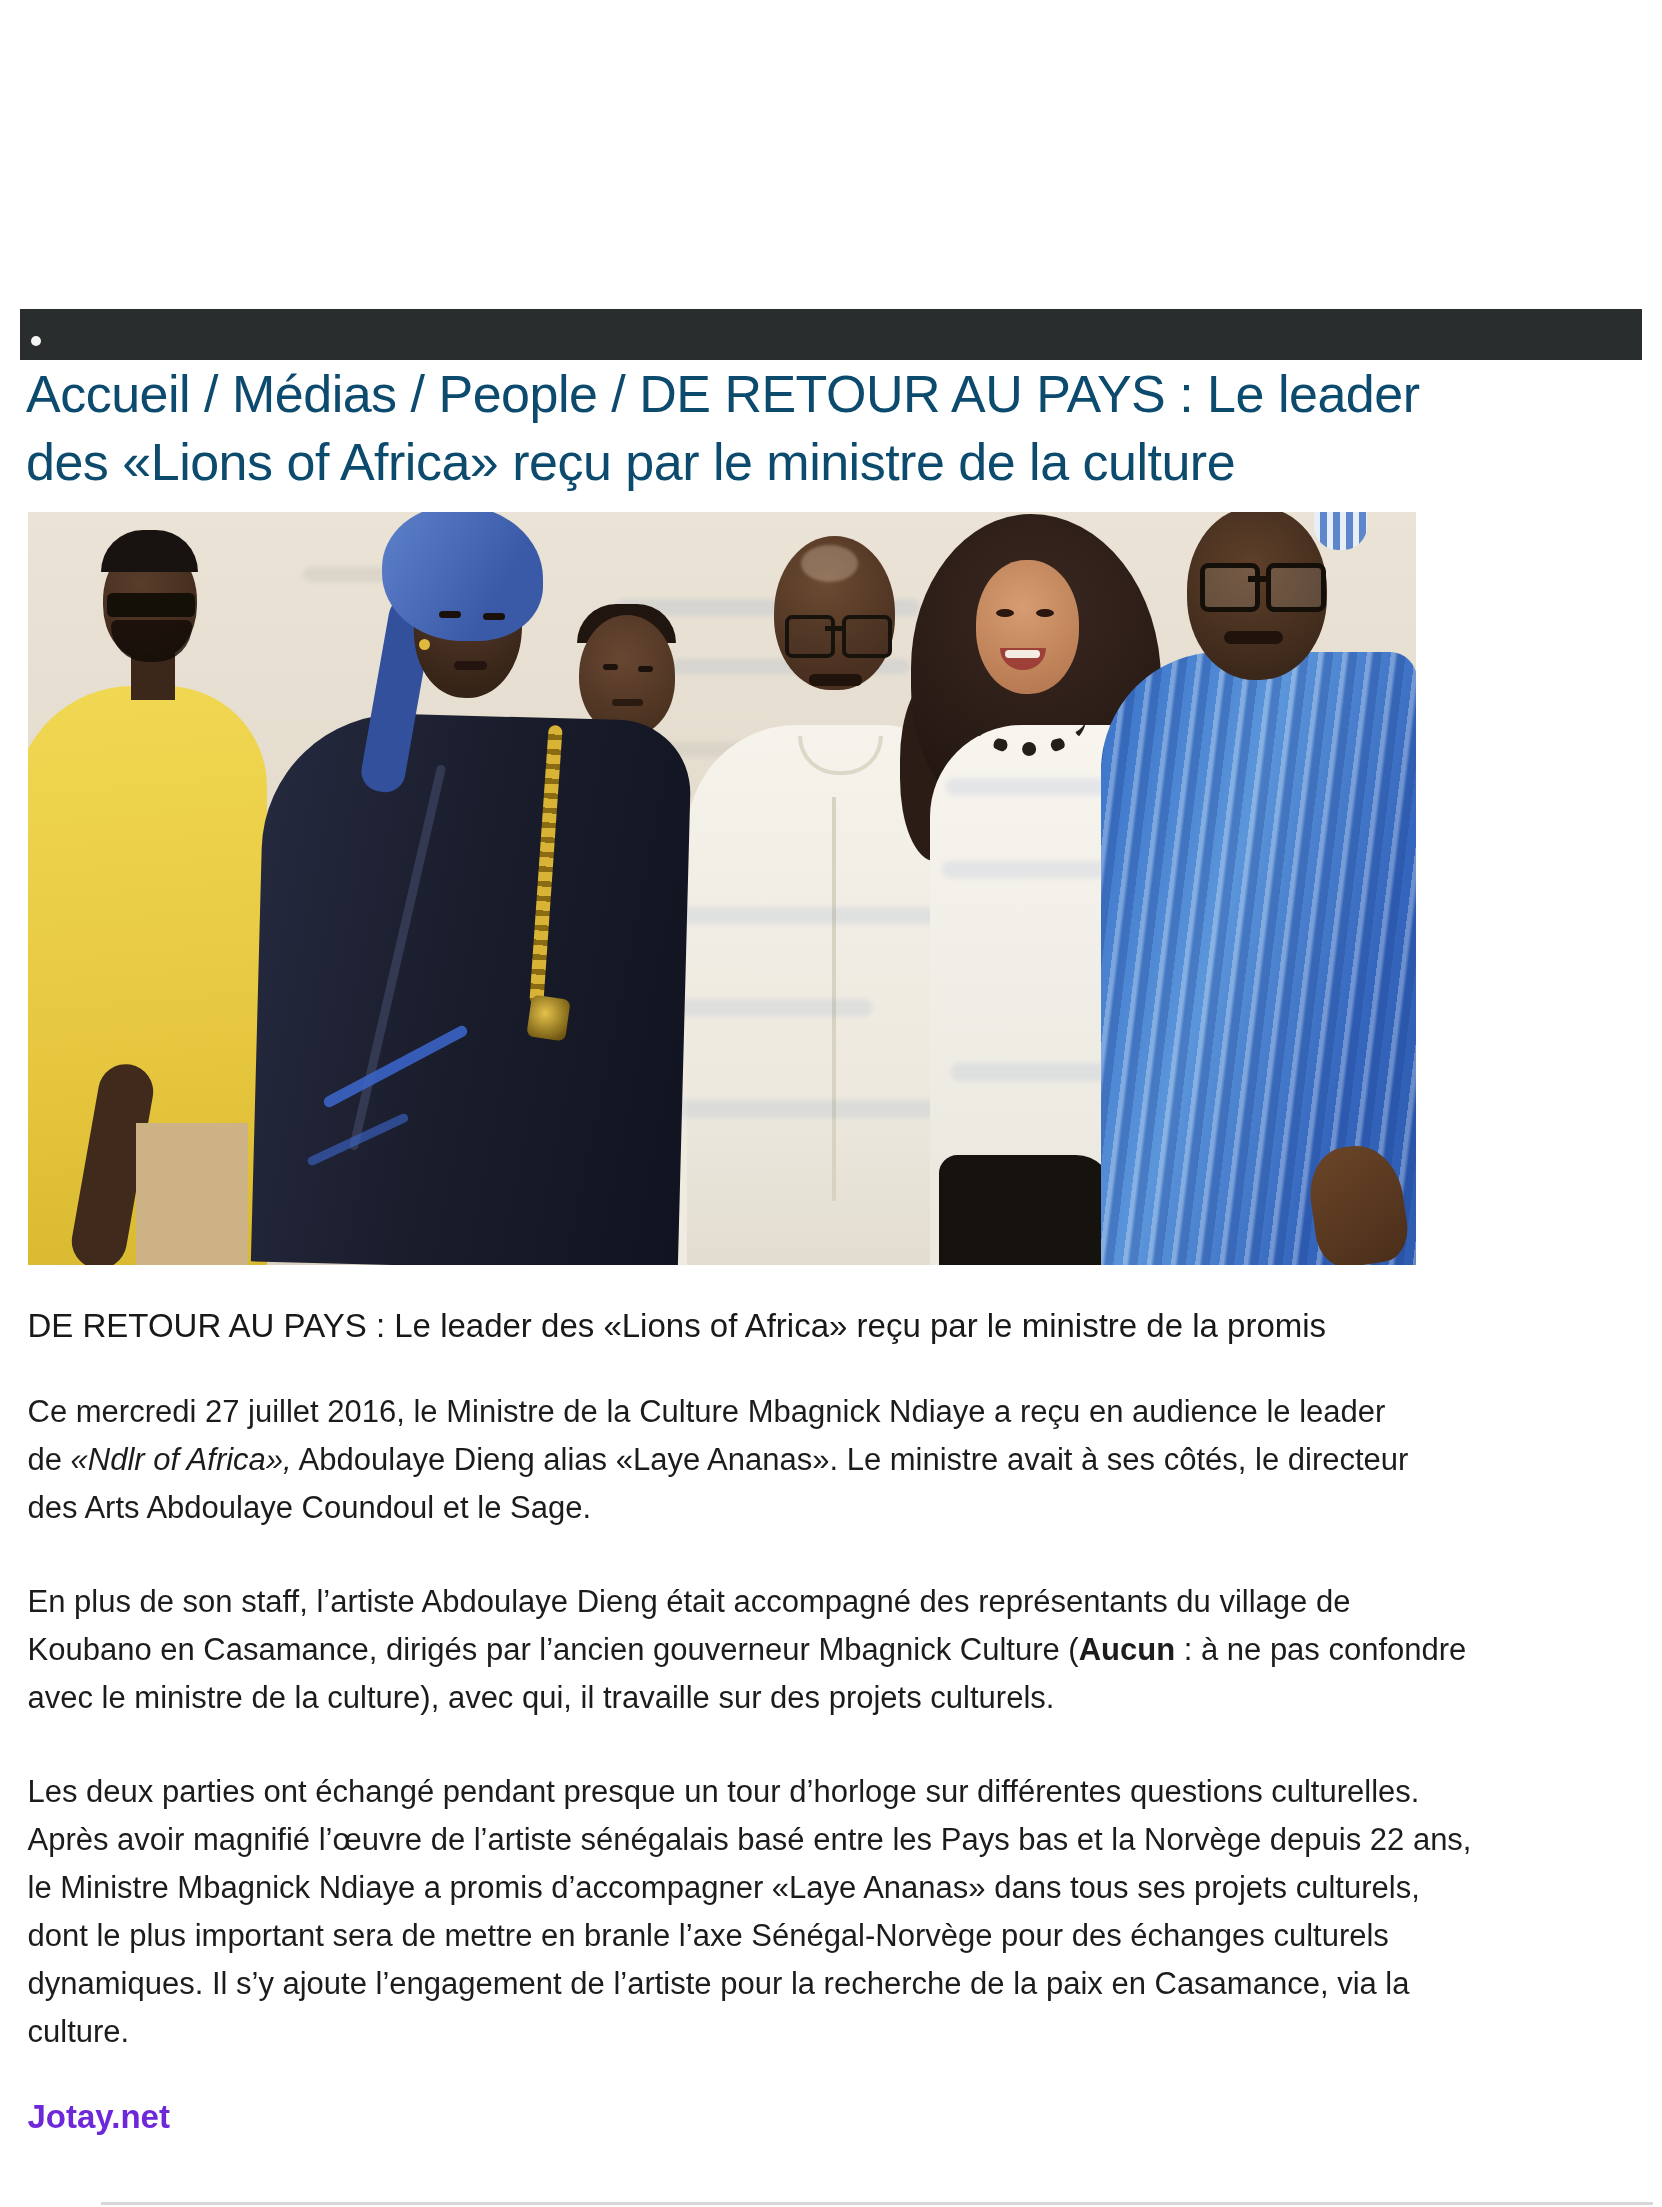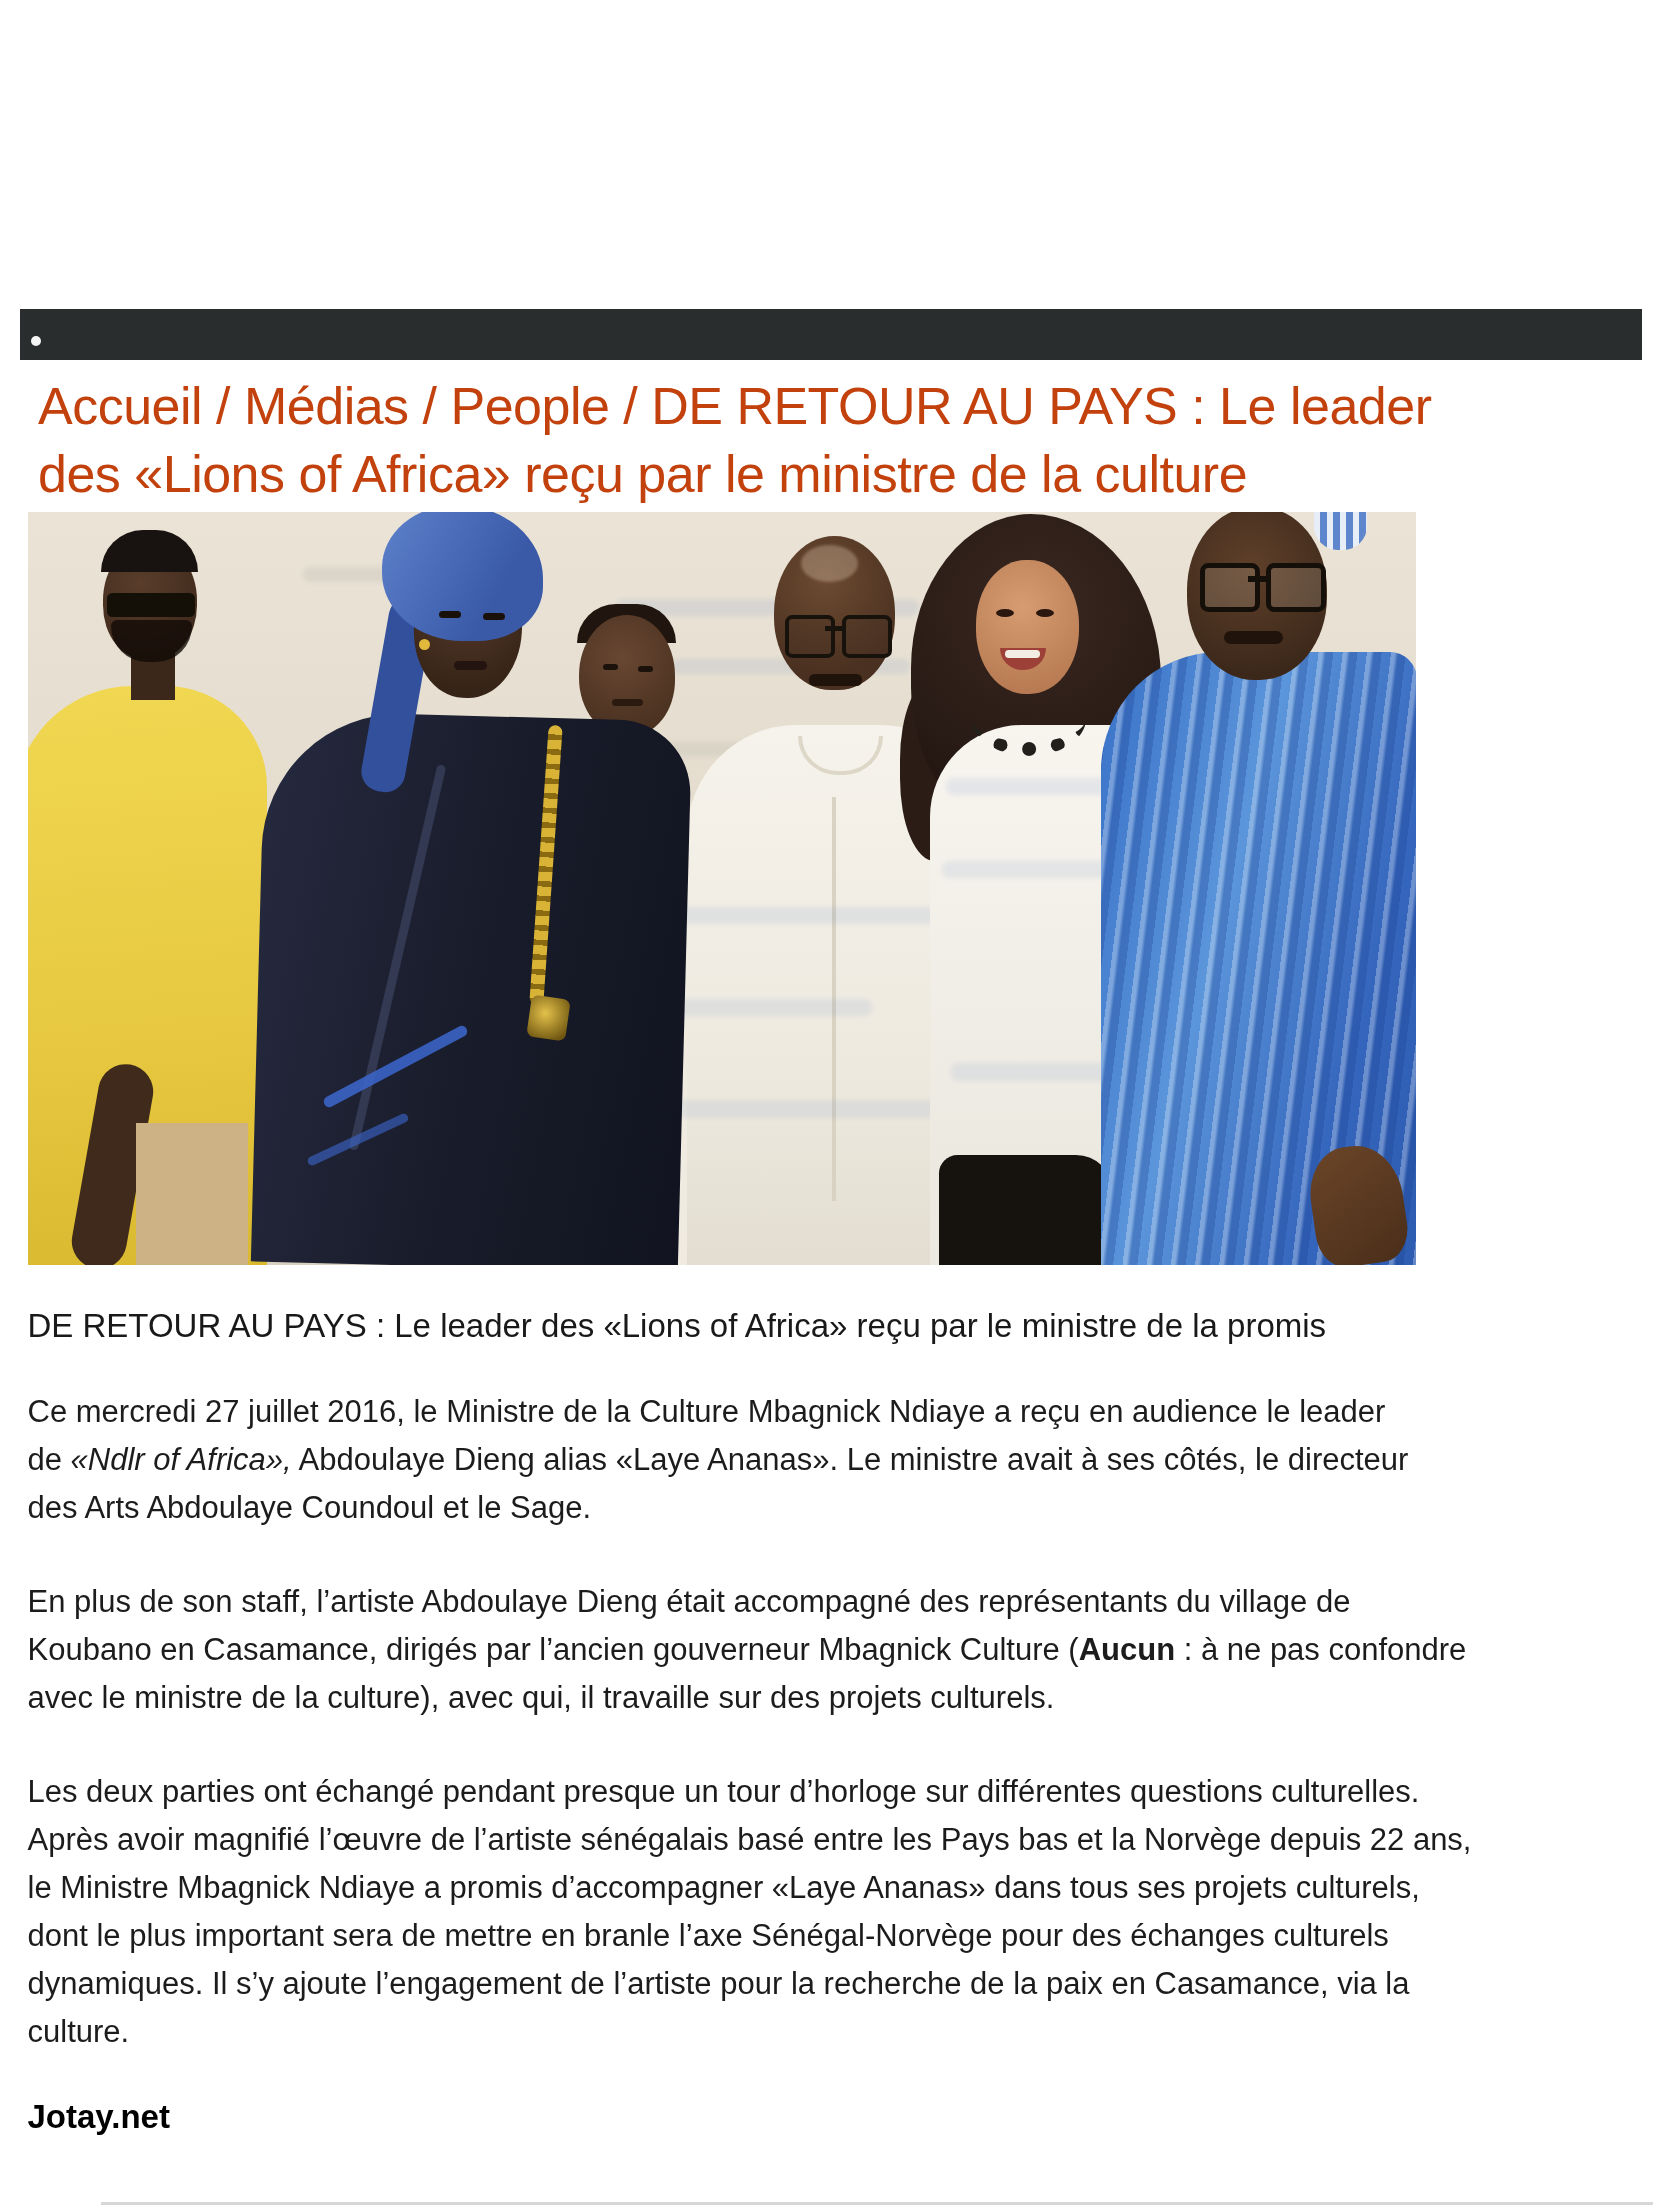--- a/index.html
+++ b/index.html
@@ -13,22 +13,22 @@
              background:#4478c1;transform:rotate(4deg);}
   .logo-text{position:absolute;left:163px;top:37px;font-size:154px;line-height:1;
              font-weight:800;letter-spacing:-6.4px;color:#ffffff;
              text-shadow:1.8px 1.8px 0 rgba(120,20,20,.25);}
 
   
   .divider{position:absolute;left:20px;top:309px;width:1622px;height:51px;background:#2a2d2e;}
   .divider-dot{position:absolute;left:11px;top:27px;width:10px;height:10px;border-radius:50%;background:#f5f5f5;}
 
   
-  .crumb{position:absolute;left:26px;top:360px;width:1598px;margin:12px;
-         font-size:52px;line-height:68px;font-weight:400;color:#c2410c;
+  .crumb{position:absolute;left:26px;top:360px;width:1598px;margin:0;
+         font-size:52px;line-height:68px;font-weight:400;color:#0c4a6e;
          white-space:pre-line;letter-spacing:-0.5px;}
 
   
   .photo{position:absolute;left:27.5px;top:512px;width:1388px;height:753px;margin:0;
          overflow:hidden;background:linear-gradient(180deg,#eae3d6 0%,#e3dccd 50%,#d8d0c1 100%);}
   .photo *{position:absolute;}
   .smudge{filter:blur(2.8px);border-radius:7.3px;}
 
   
   .p1-white{left:-9.2px;top:634px;width:78px;height:119px;background:#e9e5da;z-index:3;}
@@ -140,21 +140,21 @@
 
   
   .textblock{position:absolute;left:27.5px;top:1304px;width:1580px;}
   .article-title{margin:0 0 40px 0;font-size:33px;line-height:44px;font-weight:400;color:#191919;}
   .meta{margin:0;font-size:31px;line-height:48px;color:#1c1c1c;}
   .meta .date{font-style:italic;}
   .para{margin:0;font-size:31px;line-height:48px;white-space:pre-line;color:#1c1c1c;}
   .para + .para{margin-top:46px;}
   .para .italic{font-style:italic;}
   .para .bold{font-weight:700;}
-  .site{margin-top:42px;font-size:33px;font-weight:700;color:#000000;}
+  .site{margin-top:42px;font-size:33px;font-weight:700;color:#6d28d9;}
 
   .scan-line{position:absolute;left:101px;top:2202px;width:1552px;height:2.8px;background:#bdbdbd;opacity:.6;}
 </style>
 </head>
 <body>
 
 <div class="page">
 
 
   <div class="divider">

